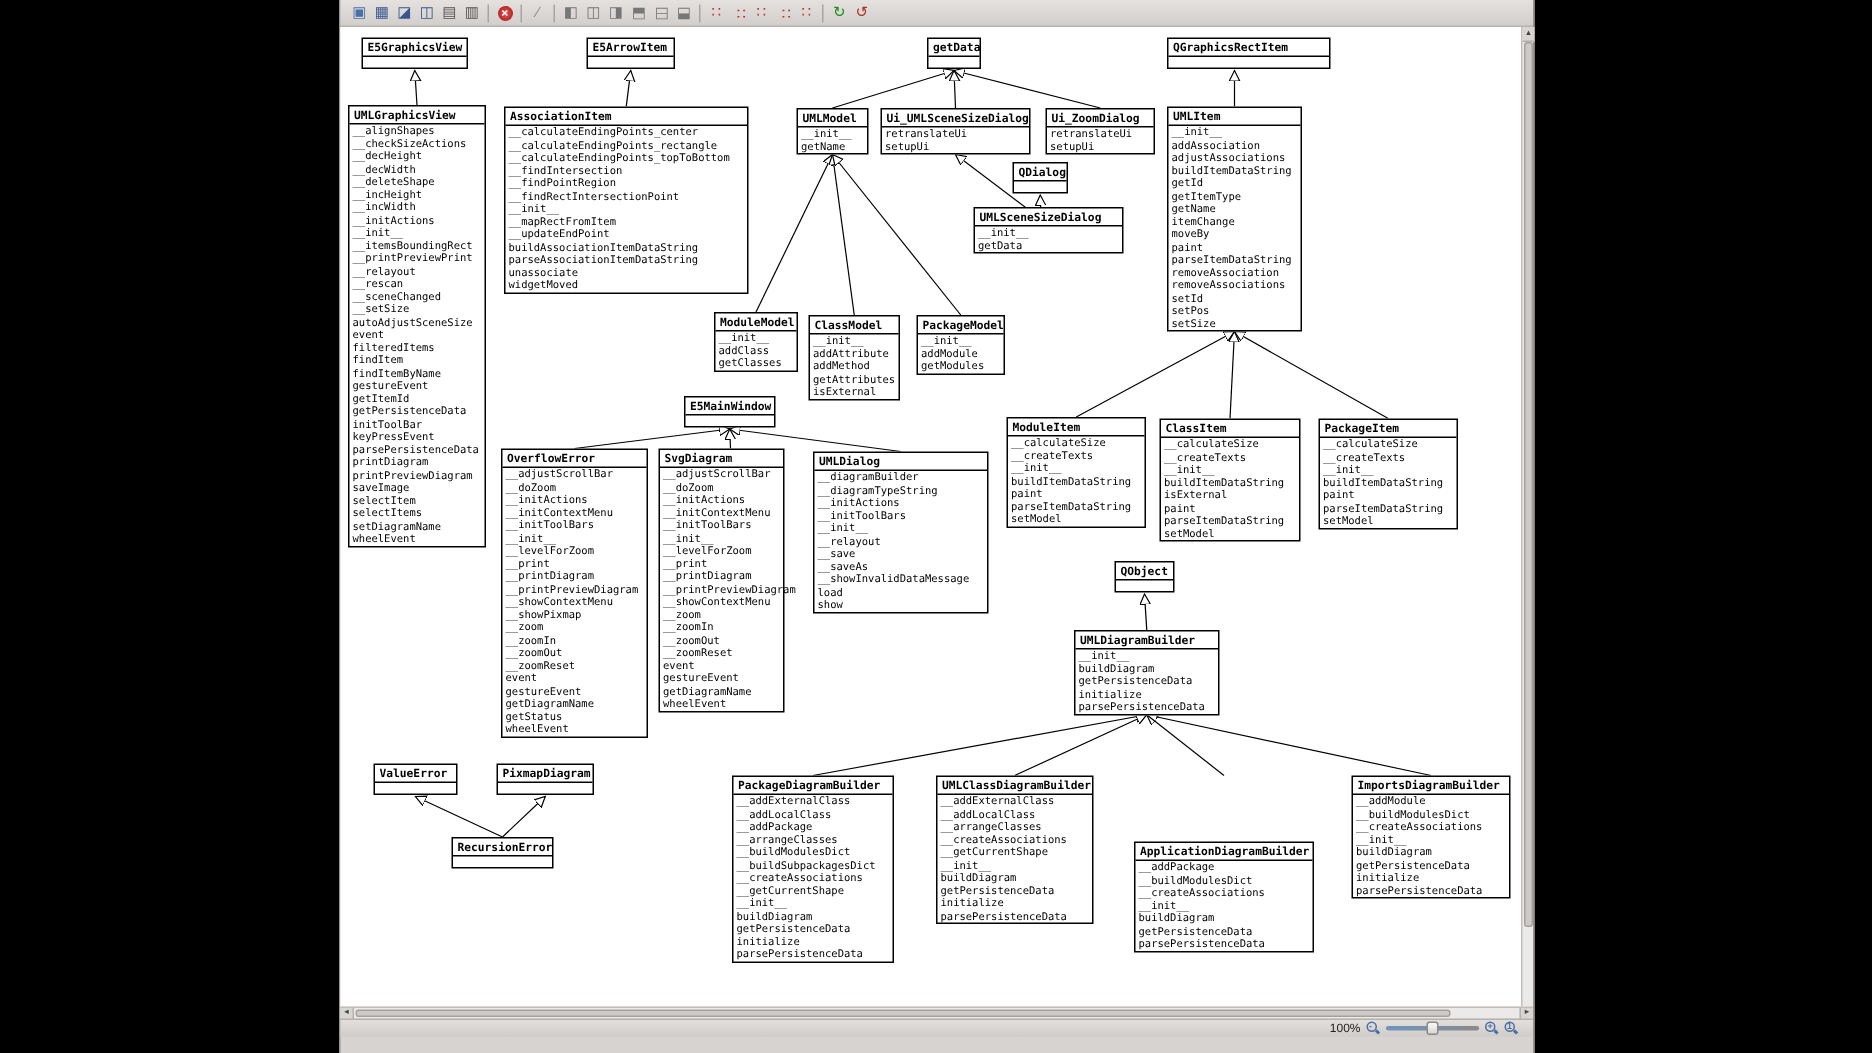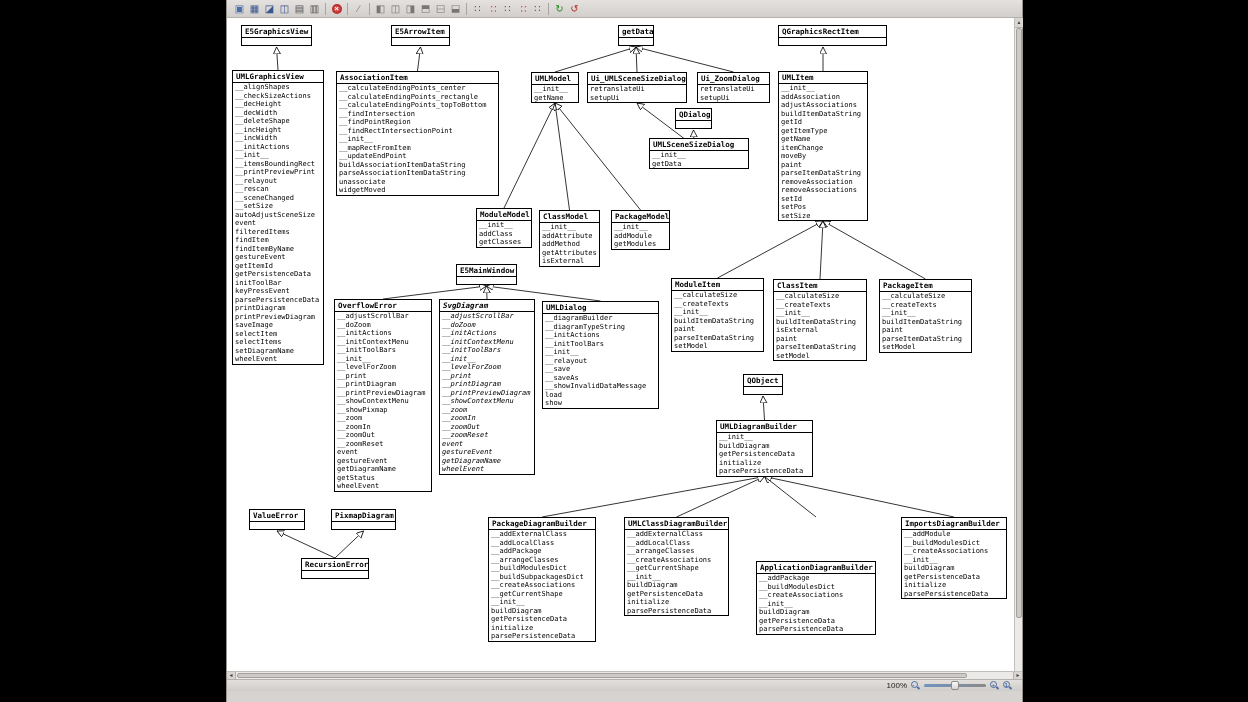--- a/index.html
+++ b/index.html
@@ -312,21 +312,21 @@
               <div class="m">__zoomIn</div>
               <div class="m">__zoomOut</div>
               <div class="m">__zoomReset</div>
               <div class="m">event</div>
               <div class="m">gestureEvent</div>
               <div class="m">getDiagramName</div>
               <div class="m">getStatus</div>
               <div class="m">wheelEvent</div>
             </div>
           </div>
-          <div class="cls" style="left: 212px; top: 281px; width: 96px; font-style: italic;">
+          <div class="cls" style="left: 212px; top: 281px; width: 84px;">
             <div class="hd">SvgDiagram</div>
             <div class="bd">
               <div class="m">__adjustScrollBar</div>
               <div class="m">__doZoom</div>
               <div class="m">__initActions</div>
               <div class="m">__initContextMenu</div>
               <div class="m">__initToolBars</div>
               <div class="m">__init__</div>
               <div class="m">__levelForZoom</div>
               <div class="m">__print</div>

